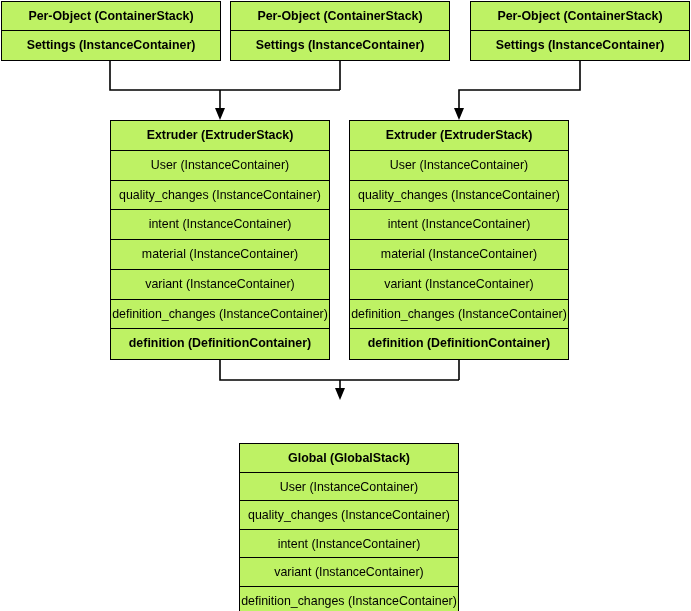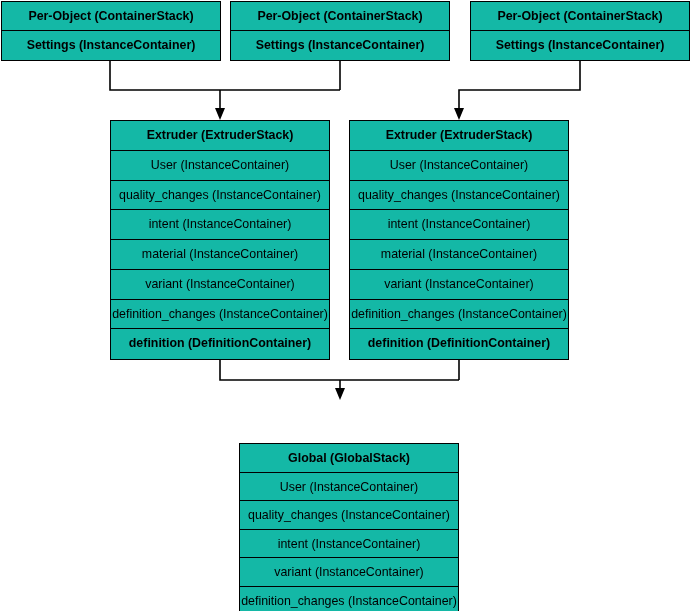--- a/index.html
+++ b/index.html
@@ -28,21 +28,21 @@
     flex-direction: column;
   }
   .row {
     box-sizing: border-box;
     height: 30px;
     line-height: 28px;
     text-align: center;
     font-size: 12.4px;
     white-space: nowrap;
     overflow: hidden;
-    background: #14b8a6;
+    background: #bef264;
     color: #000000;
   }
   .row.header {
     font-weight: bold;
     border-bottom: 1.6px solid #000000;
   }
   .row.sep {
     border-bottom: 1.6px solid #000000;
   }
   .row.last {

